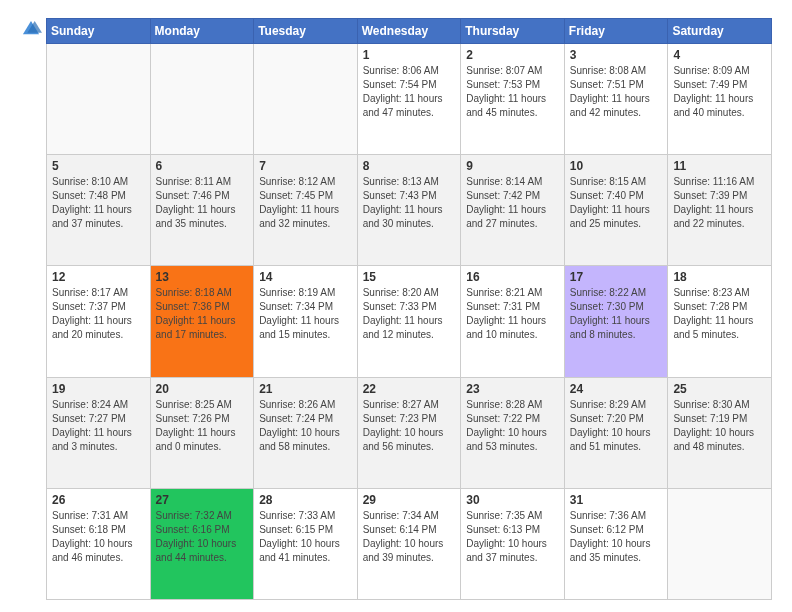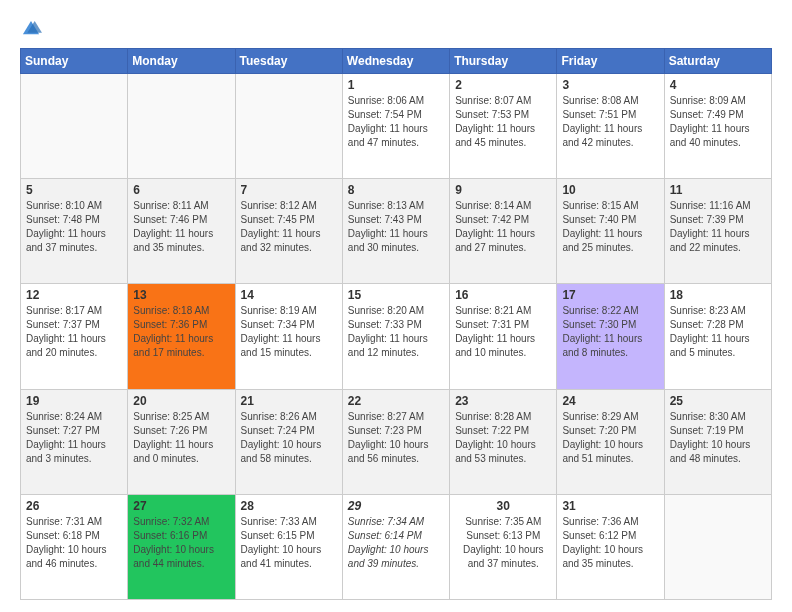--- a/index.html
+++ b/index.html
@@ -8,21 +8,20 @@
       background: #fff;
       width: 792px;
       height: 612px;
       overflow: hidden;
     }
     .page {
       width: 792px;
       height: 612px;
       padding: 18px 20px 12px 20px;
       display: flex;
-      flex-direction: column;
     }
     .header {
       display: flex;
       justify-content: space-between;
       align-items: flex-start;
       margin-bottom: 8px;
     }
     .logo {
       display: flex;
       align-items: center;
@@ -319,27 +318,27 @@
             <div class="day-info">Sunrise: 7:32 AM
 Sunset: 6:16 PM
 Daylight: 10 hours and 44 minutes.</div>
           </td>
           <td style="background-color: rgb(255, 255, 255);">
             <span class="day-number">28</span>
             <div class="day-info">Sunrise: 7:33 AM
 Sunset: 6:15 PM
 Daylight: 10 hours and 41 minutes.</div>
           </td>
-          <td style="background-color: rgb(255, 255, 255); font-style: italic;">
+          <td style="background-color: rgb(255, 255, 255);">
             <span class="day-number">29</span>
             <div class="day-info">Sunrise: 7:34 AM
 Sunset: 6:14 PM
 Daylight: 10 hours and 39 minutes.</div>
           </td>
-          <td style="background-color: rgb(255, 255, 255); text-align: center;">
+          <td style="background-color: rgb(255, 255, 255);">
             <span class="day-number">30</span>
             <div class="day-info">Sunrise: 7:35 AM
 Sunset: 6:13 PM
 Daylight: 10 hours and 37 minutes.</div>
           </td>
           <td style="background-color: rgb(255, 255, 255);">
             <span class="day-number">31</span>
             <div class="day-info">Sunrise: 7:36 AM
 Sunset: 6:12 PM
 Daylight: 10 hours and 35 minutes.</div>

